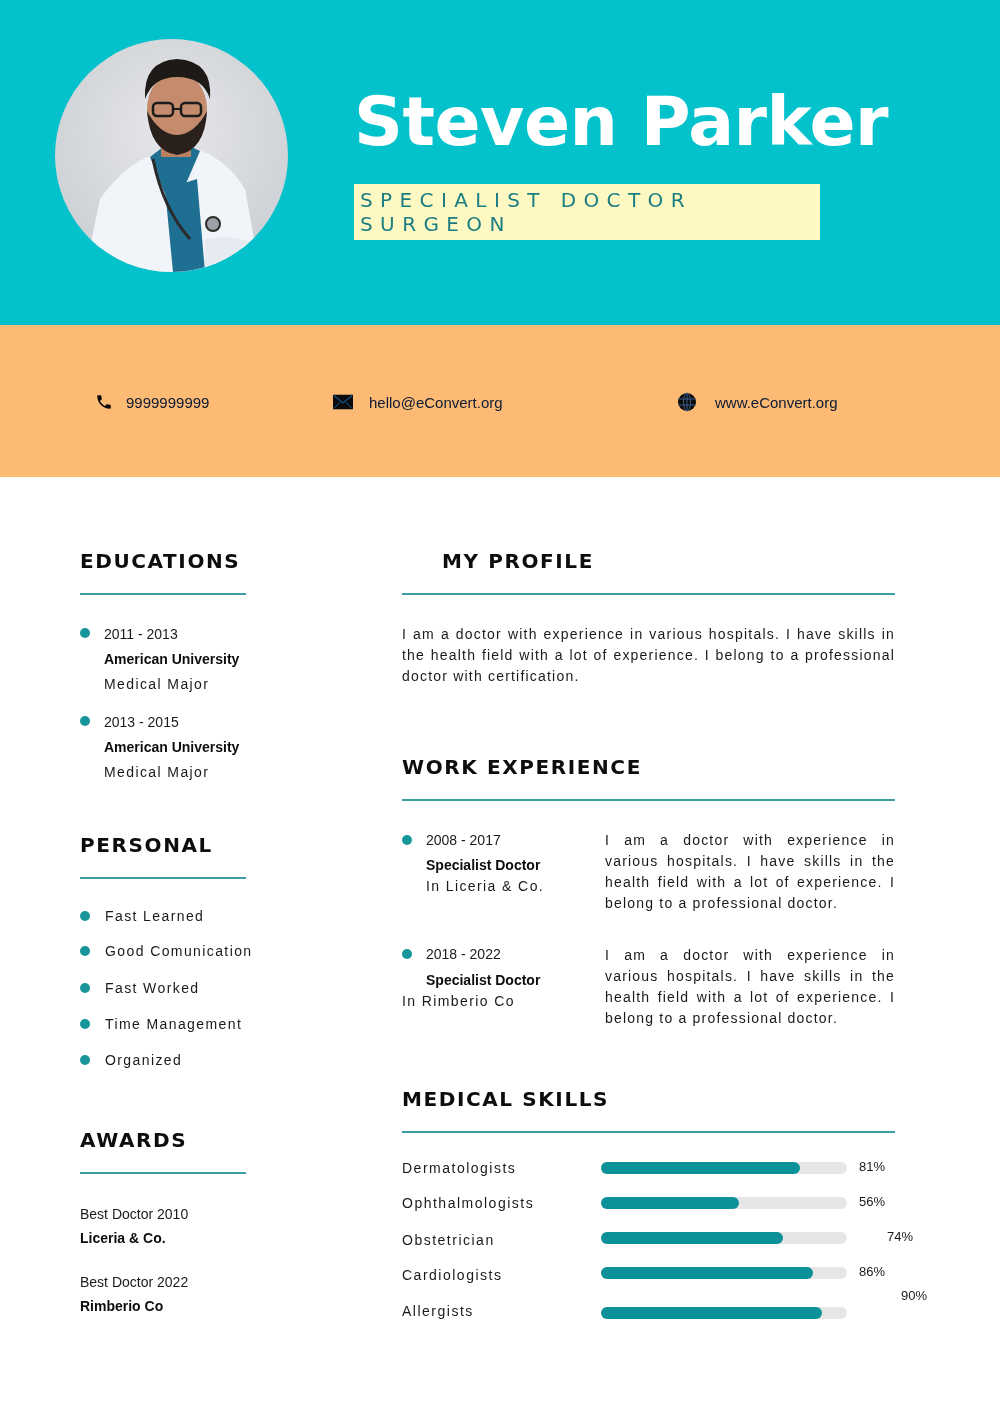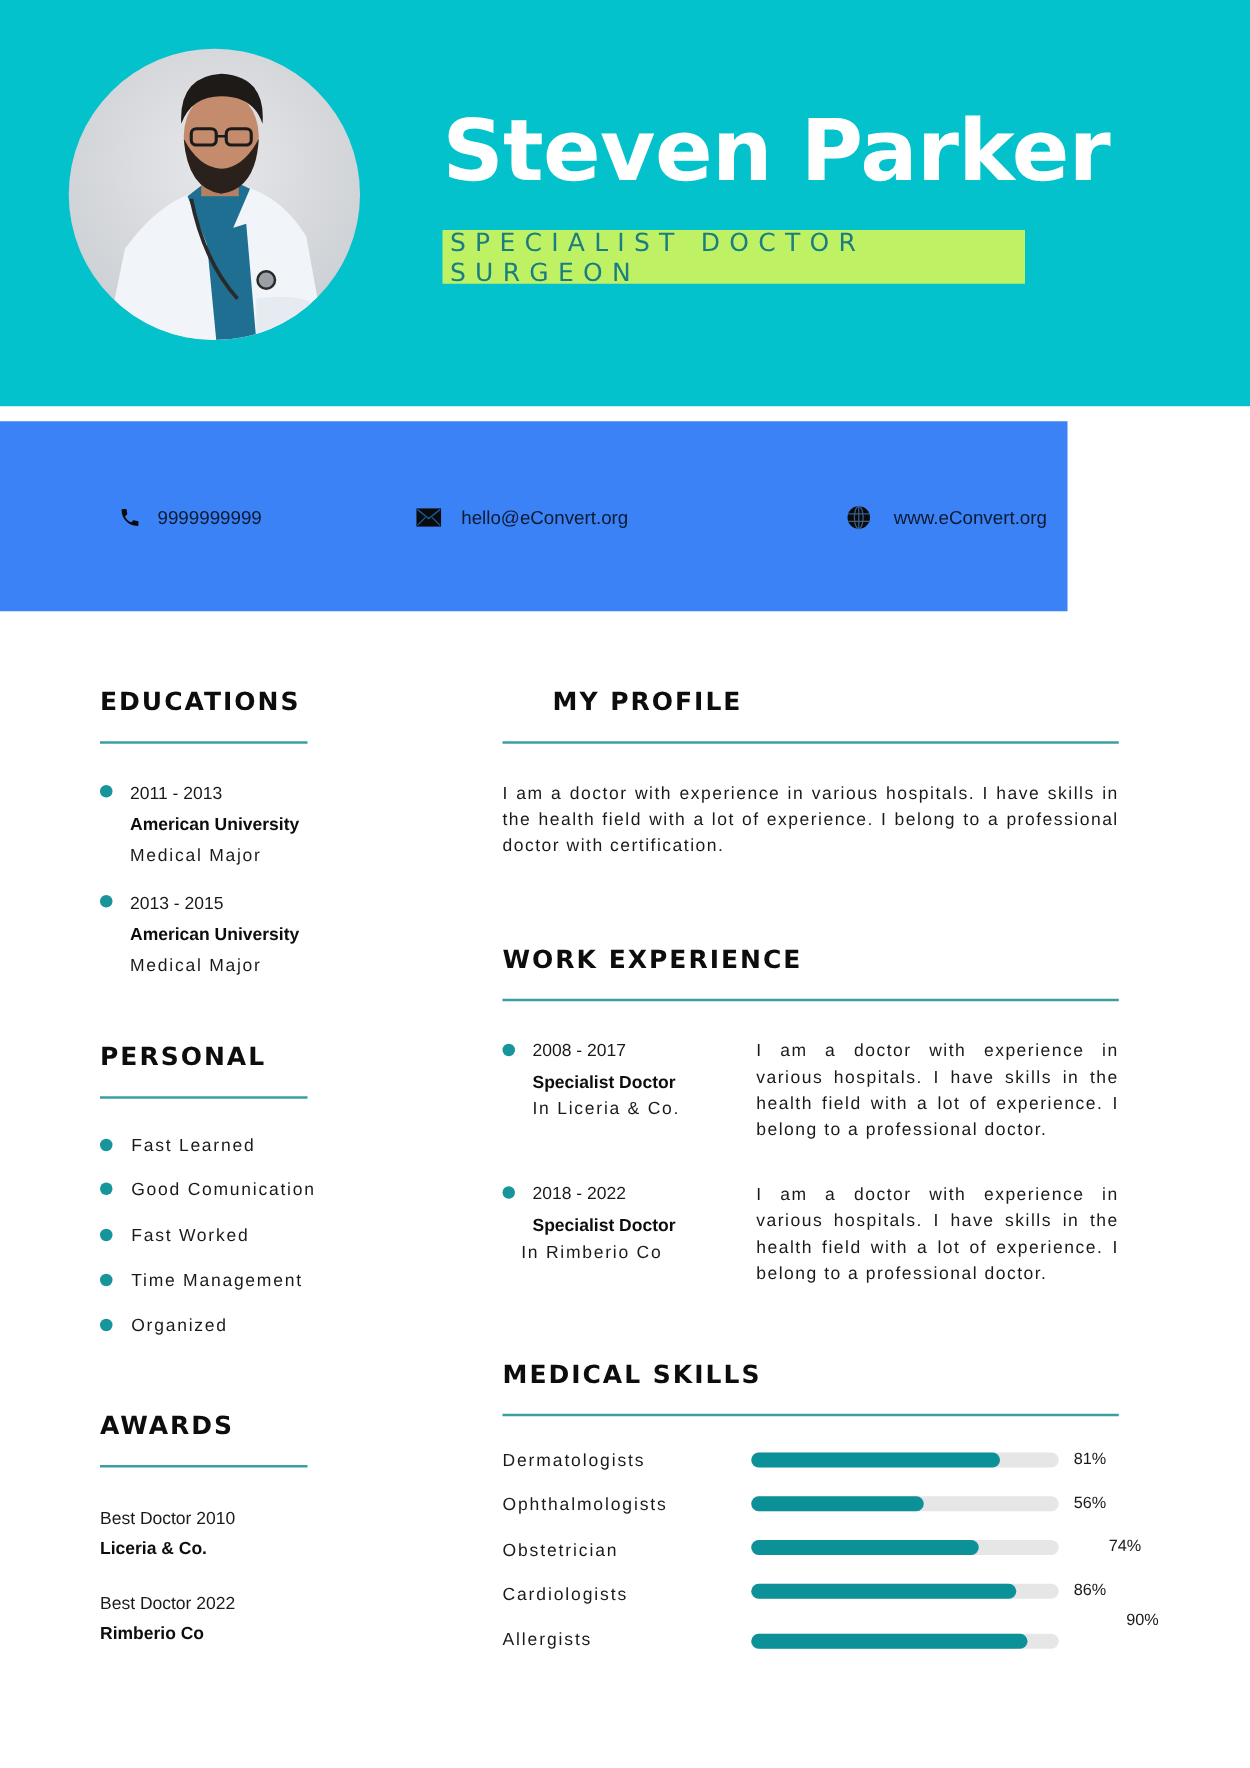--- a/index.html
+++ b/index.html
@@ -5,25 +5,25 @@
   * { box-sizing: border-box; margin: 0; padding: 0; }
   html, body { width: 1000px; height: 1414px; background: #ffffff; overflow: hidden; }
   body { font-family: "Liberation Sans", "DejaVu Sans", sans-serif; color: #111; position: relative; }
 
   .header { position: absolute; left: 0; top: 0; width: 1000px; height: 325px; background: #03c2cc; }
   .photo { position: absolute; left: 55px; top: 39px; width: 233px; height: 233px; border-radius: 50%;
            background: radial-gradient(circle at 50% 40%, #e6e7ea 0%, #cfd2d6 70%, #c2c5ca 100%); overflow: hidden; }
   .photo svg { width: 100%; height: 100%; display: block; }
   .name { position: absolute; left: 354px; top: 84px; font-size: 68px; font-weight: 700; color: #ffffff;
           letter-spacing: -0.5px; font-family: "DejaVu Sans", sans-serif; line-height: 76px; }
-  .title-box { position: absolute; left: 354px; top: 184px; width: 466px; height: 43px; background: #bef264;
+  .title-box { position: absolute; left: 354px; top: 184px; width: 466px; height: 56px; background: #fef9c3;
                display: flex; align-items: center; justify-content: center; }
   .title-box span { font-size: 20px; letter-spacing: 7.4px; color: #1a7d82; font-family: "DejaVu Sans", sans-serif; font-weight: 400; padding-left: 6px; }
 
-  .contact { position: absolute; left: 0; top: 337px; width: 854px; height: 152px; background: #3b82f6; }
+  .contact { position: absolute; left: 0; top: 325px; width: 1000px; height: 152px; background: #fdba74; }
   .contact-item { position: absolute; top: 67px; display: flex; align-items: center; gap: 12px; font-size: 15px; color: #0c1a33; }
   .contact-item .ico { width: 20px; height: 20px; display: flex; align-items: center; justify-content: center; }
   .c-phone { left: 94px; }
   .c-email { left: 333px; gap: 16px; }
   .c-web { left: 677px; gap: 18px; }
 
   .sec-title { position: absolute; font-size: 20px; font-weight: 700; letter-spacing: 1.6px; color: #0d0d0d; font-family: "DejaVu Sans", sans-serif; }
   .sec-line { position: absolute; height: 2px; background: #3a9ea3; }
 
   .dot { position: absolute; width: 10px; height: 10px; border-radius: 50%; background: #17959a; }
@@ -158,21 +158,21 @@
   <div class="dot" style="left:402px; top:835px;"></div>
   <div class="txt" style="left:426px; top:832px;">2008 - 2017</div>
   <div class="txt b" style="left:426px; top:857px;">Specialist Doctor</div>
   <div class="txt sp" style="left:426px; top:878px;">In Liceria &amp; Co.</div>
   <div class="para" style="left:605px; top:830px; width:290px;">I am a doctor with experience in various hospitals. I have skills in the health field with a lot of experience. I belong to a professional doctor.</div>
 </div>
 <div>
   <div class="dot" style="left:402px; top:949px;"></div>
   <div class="txt" style="left:426px; top:946px;">2018 - 2022</div>
   <div class="txt b" style="left:426px; top:972px;">Specialist Doctor</div>
-  <div class="txt sp" style="left:417px; top:993px;">In Rimberio Co</div>
+  <div class="txt sp" style="left:402px; top:993px;">In Rimberio Co</div>
   <div class="para" style="left:605px; top:945px; width:290px;">I am a doctor with experience in various hospitals. I have skills in the health field with a lot of experience. I belong to a professional doctor.</div>
 </div>
 
 <div class="sec-title" style="left:402px; top:1087px;">MEDICAL SKILLS</div>
 <div class="sec-line" style="left:402px; top:1131px; width:493px;"></div>
 
 <div>
   <div class="skill-label" style="left:402px; top:1160px;">Dermatologists</div>
   <div class="bar-track" style="top:1162px;">
       <div class="bar-fill" style="width: 81%;"></div>

